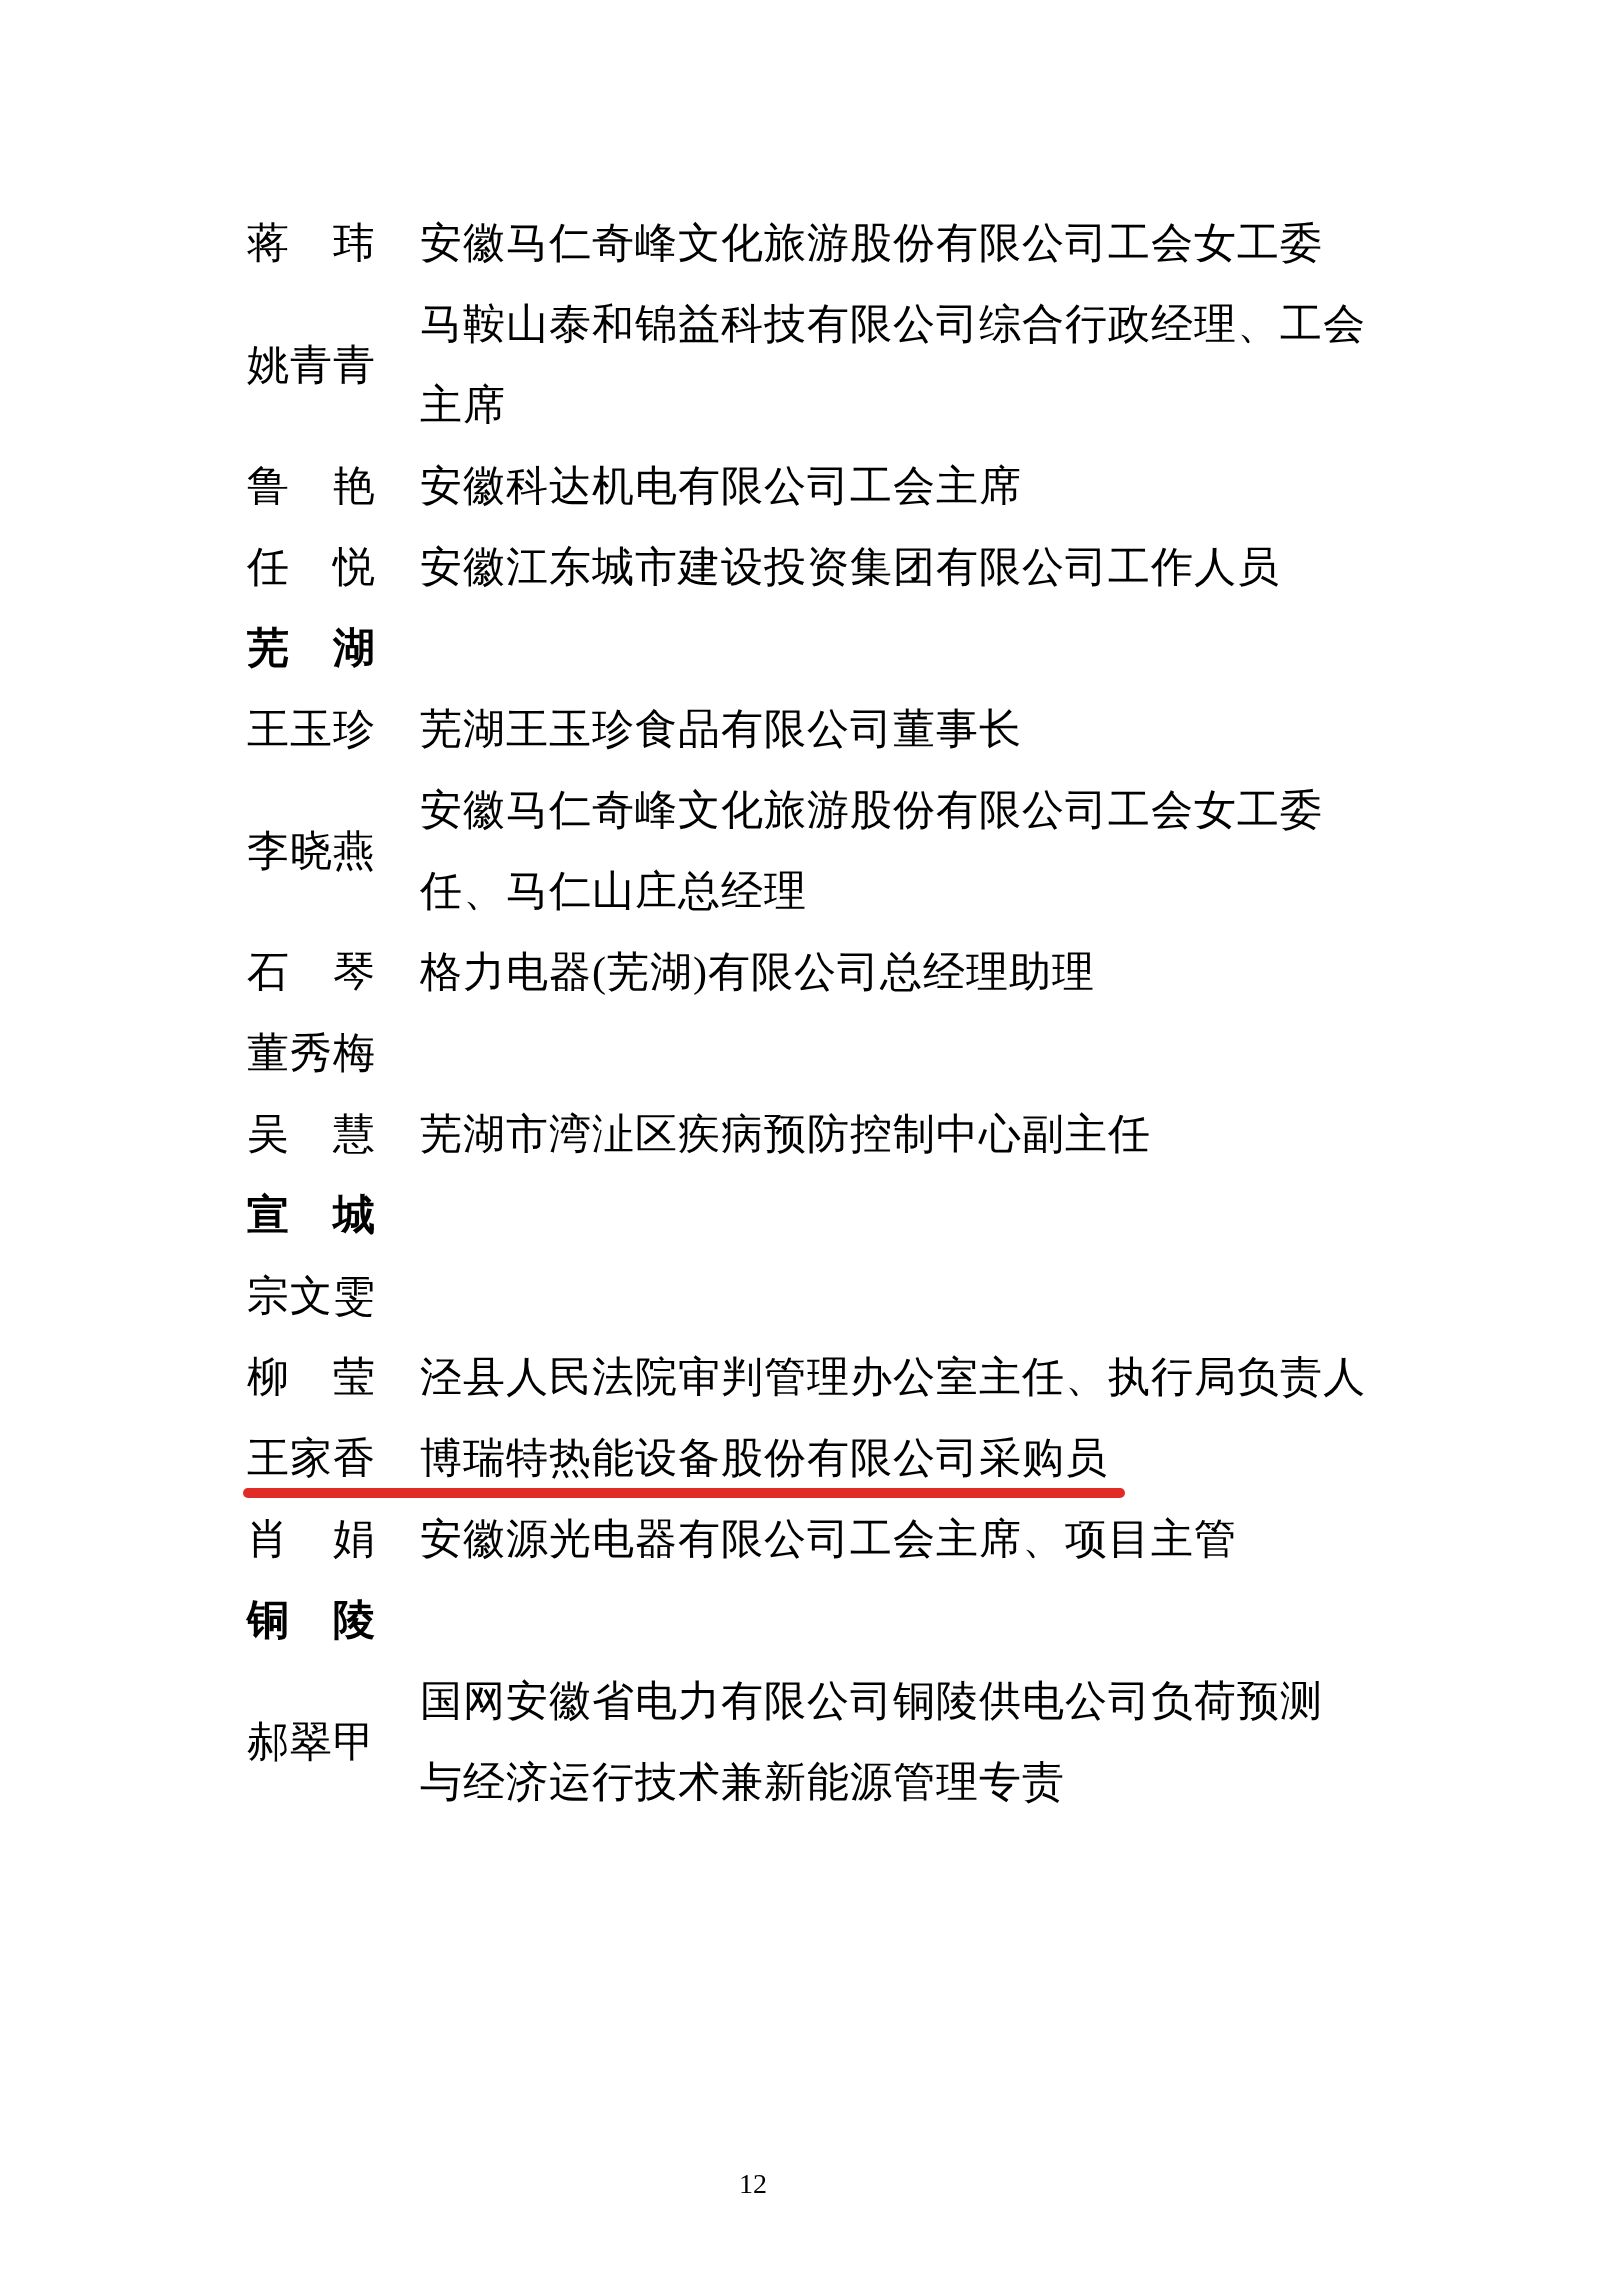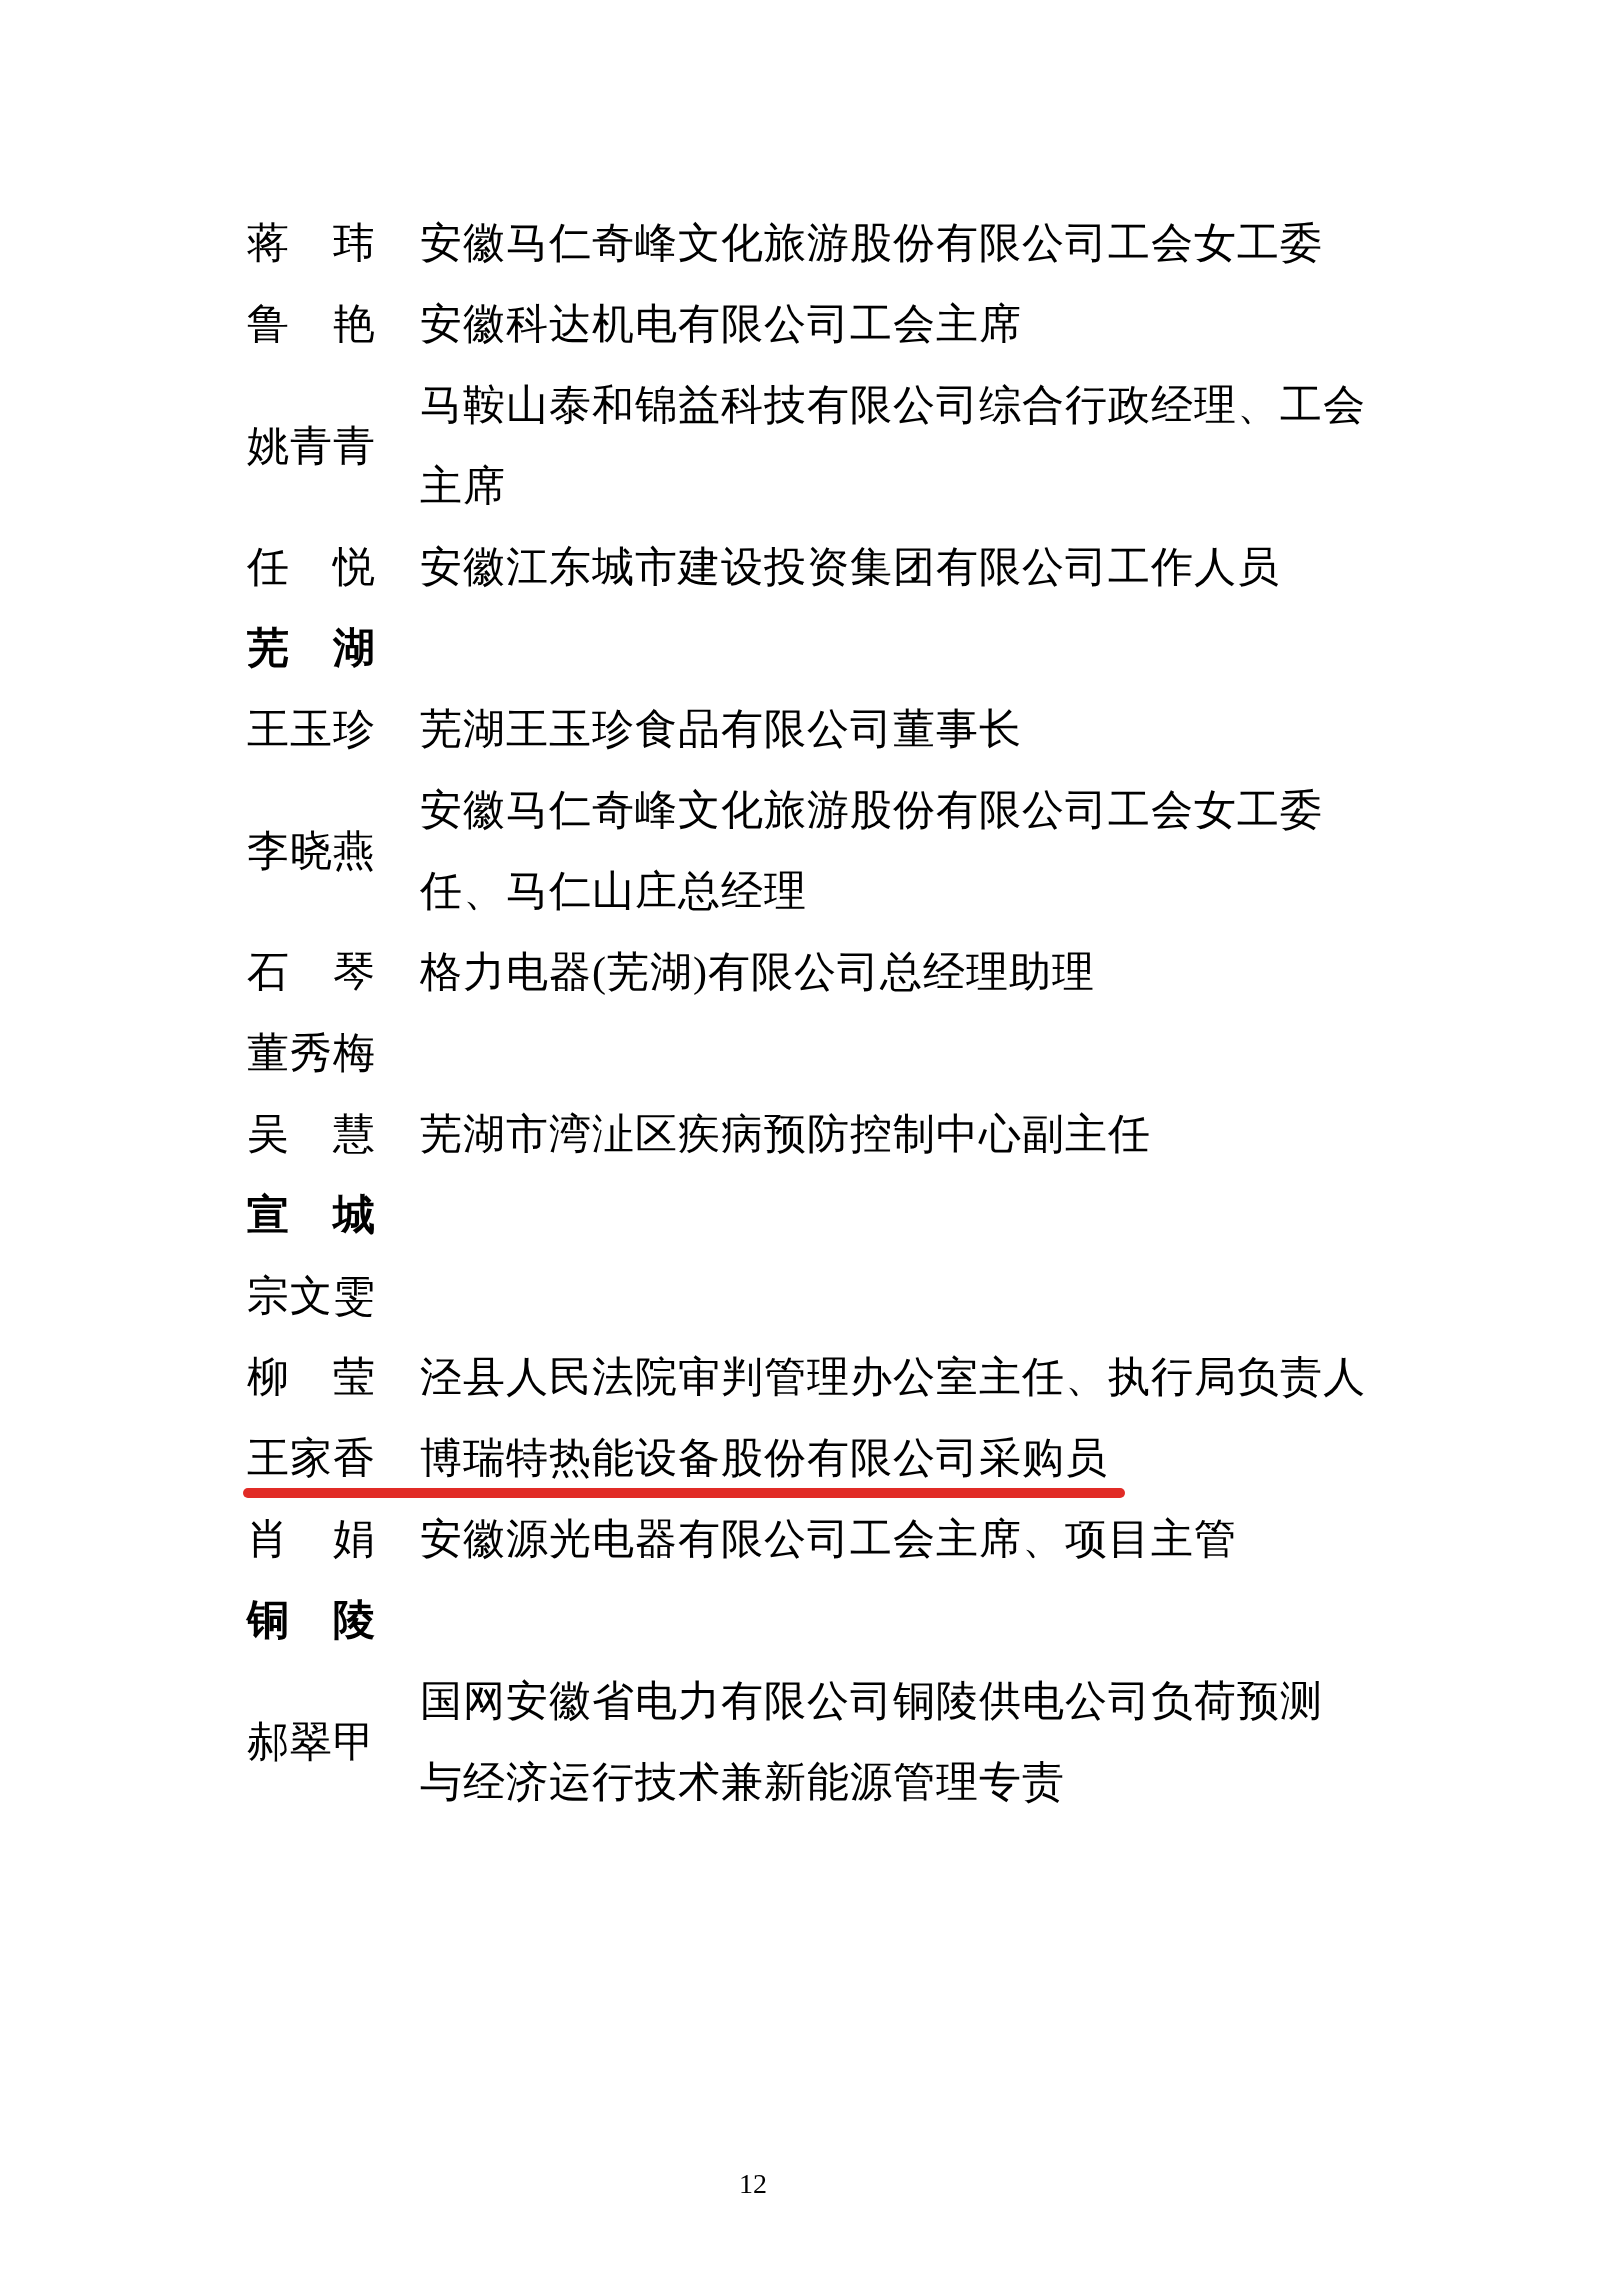--- a/index.html
+++ b/index.html
@@ -77,31 +77,31 @@
 <div class="content">
 
   <div class="row">
     <div class="name">蒋　玮</div>
     <div class="desc">
       <span class="line">安徽马仁奇峰文化旅游股份有限公司工会女工委</span>
     </div>
   </div>
 
   <div class="row">
-    <div class="name">鲁　艳</div>
+    <div class="name">姚青青</div>
     <div class="desc">
-      <span class="line">安徽科达机电有限公司工会主席</span>
+      <span class="line">马鞍山泰和锦益科技有限公司综合行政经理、工会</span>
+      <span class="line">主席</span>
     </div>
   </div>
 
   <div class="row">
-    <div class="name">姚青青</div>
+    <div class="name">鲁　艳</div>
     <div class="desc">
-      <span class="line">马鞍山泰和锦益科技有限公司综合行政经理、工会</span>
-      <span class="line">主席</span>
+      <span class="line">安徽科达机电有限公司工会主席</span>
     </div>
   </div>
 
   <div class="row">
     <div class="name">任　悦</div>
     <div class="desc">
       <span class="line">安徽江东城市建设投资集团有限公司工作人员</span>
     </div>
   </div>
 

